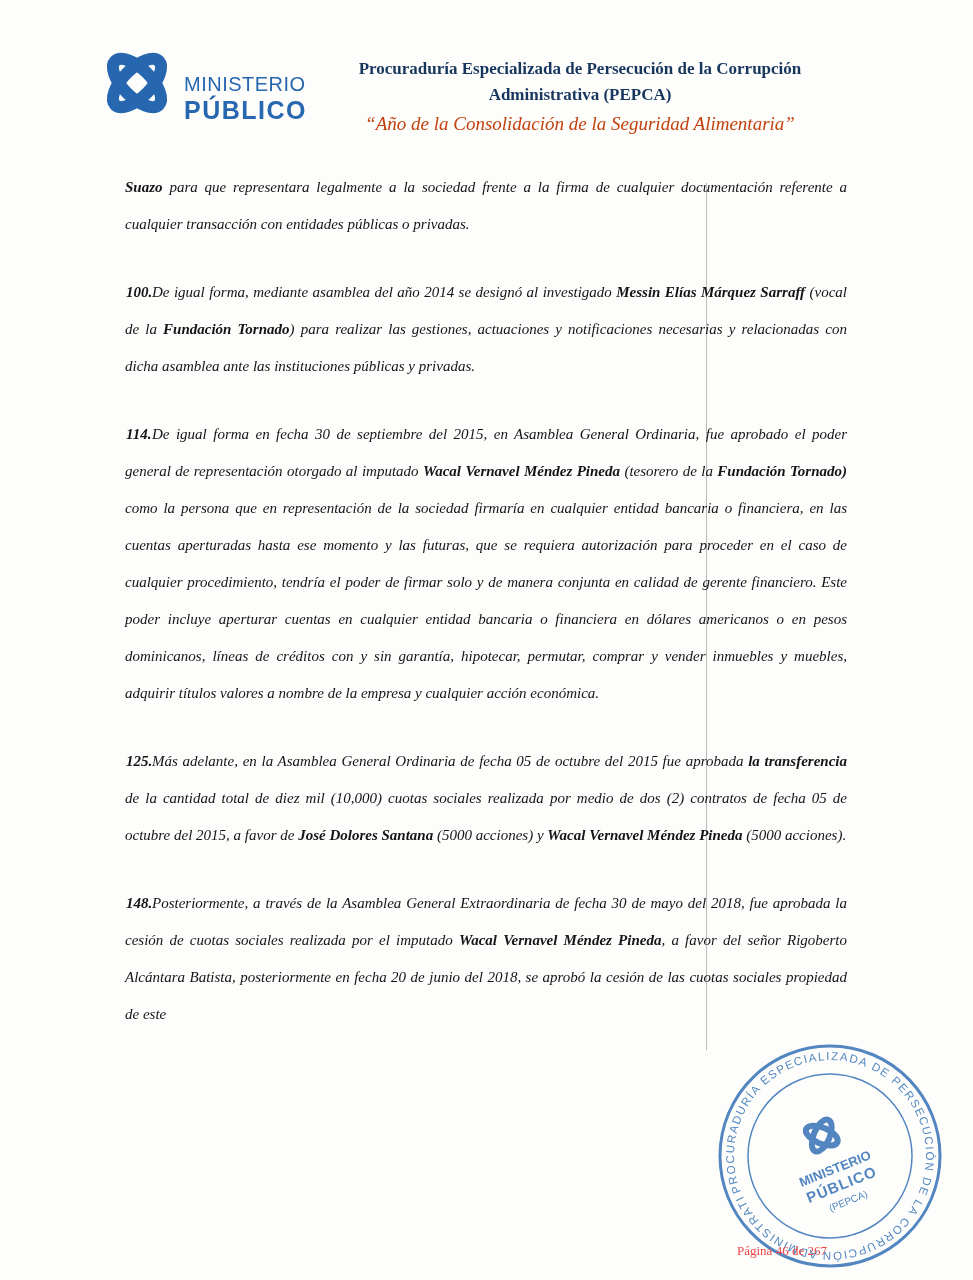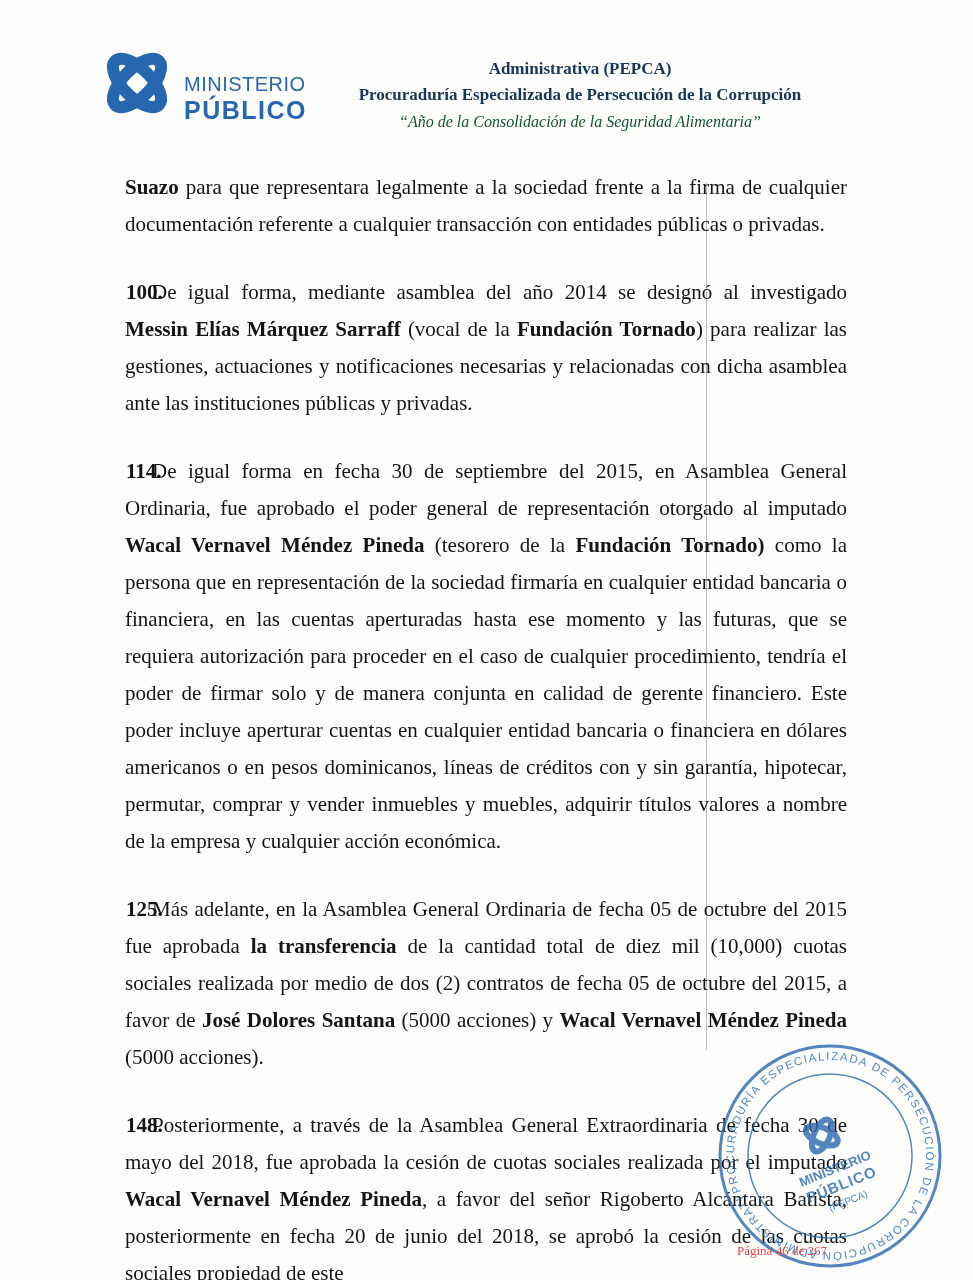--- a/index.html
+++ b/index.html
@@ -11,27 +11,27 @@
 
   
   .logo { position:absolute; left:94px; top:40px; width:230px; height:100px; }
   .logo svg { position:absolute; left:0; top:0; }
   .logo-text { position:absolute; left:90px; top:32px; font-family:"Liberation Sans", sans-serif; color:#2767B0; }
   .logo-line1 { font-size:20px; letter-spacing:.5px; line-height:24px; }
   .logo-line2 { font-size:25px; font-weight:700; letter-spacing:1.5px; line-height:29px; }
 
   .title-block { position:absolute; left:280px; top:56px; width:600px; text-align:center; }
   .title-line { font-size:17px; font-weight:700; color:#17365D; line-height:26px; }
-  .motto { font-size:16px; font-style:italic; color:#14532d; margin-top:5px; }
+  .motto { font-size:19px; font-style:italic; color:#c2410c; margin-top:5px; }
 
   
   .content { position:absolute; left:0; top:169px; right:0; }
   .para {
     position:relative; margin:0 126px 31px 125px;
-    text-align:justify; font-size:21px; line-height:37px;
+    text-align:justify; font-size:15px; line-height:37px;font-style:italic;
   }
   .para.numbered { text-indent:27px;margin-top:20px; }
   .para .para-num { position:absolute; left:-26px; top:0; font-weight:700; }
   .b { font-weight:700; }
 
   
   .crease { position:absolute; left:706px; top:183px; width:1px; height:867px;
             background:rgba(90,90,90,.4); }
 
   
@@ -54,22 +54,22 @@
         <ellipse cx="32" cy="32" rx="23" ry="10.5" transform="rotate(-45 32 32)"></ellipse>
       </g>
     </svg>
     <div class="logo-text">
       <div class="logo-line1">MINISTERIO</div>
       <div class="logo-line2">PÚBLICO</div>
     </div>
   </div>
 
   <div class="title-block">
+    <div class="title-line">Procuraduría Especializada de Persecución de la Corrupción</div>
     <div class="title-line">Administrativa (PEPCA)</div>
-    <div class="title-line">Procuraduría Especializada de Persecución de la Corrupción</div>
     <div class="motto">“Año de la Consolidación de la Seguridad Alimentaria”</div>
   </div>
 
   <div class="crease"></div>
 
   <div class="content">
 
     <div class="para continuation">
       <span class="para-text"><span class="b">Suazo </span><span>para que representara legalmente a la sociedad frente a la firma de cualquier documentación referente a cualquier transacción con entidades públicas o privadas.</span></span>
     </div>

